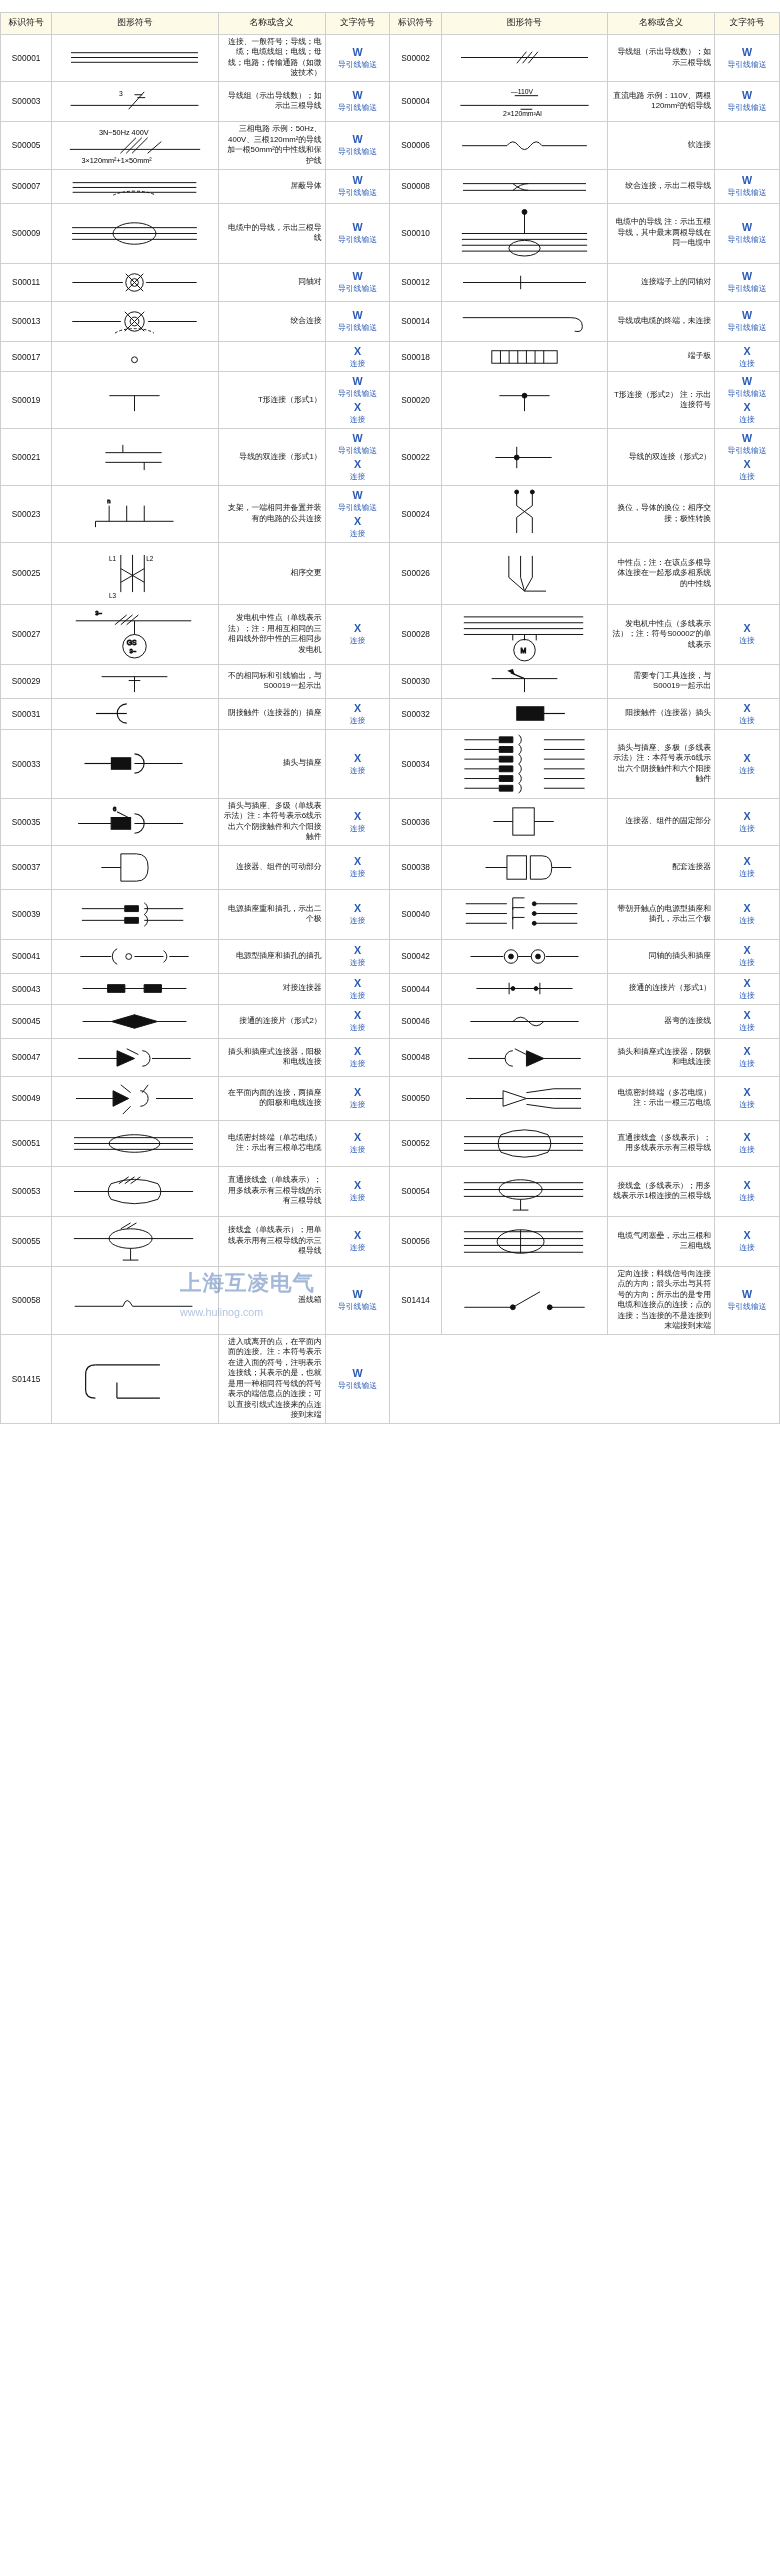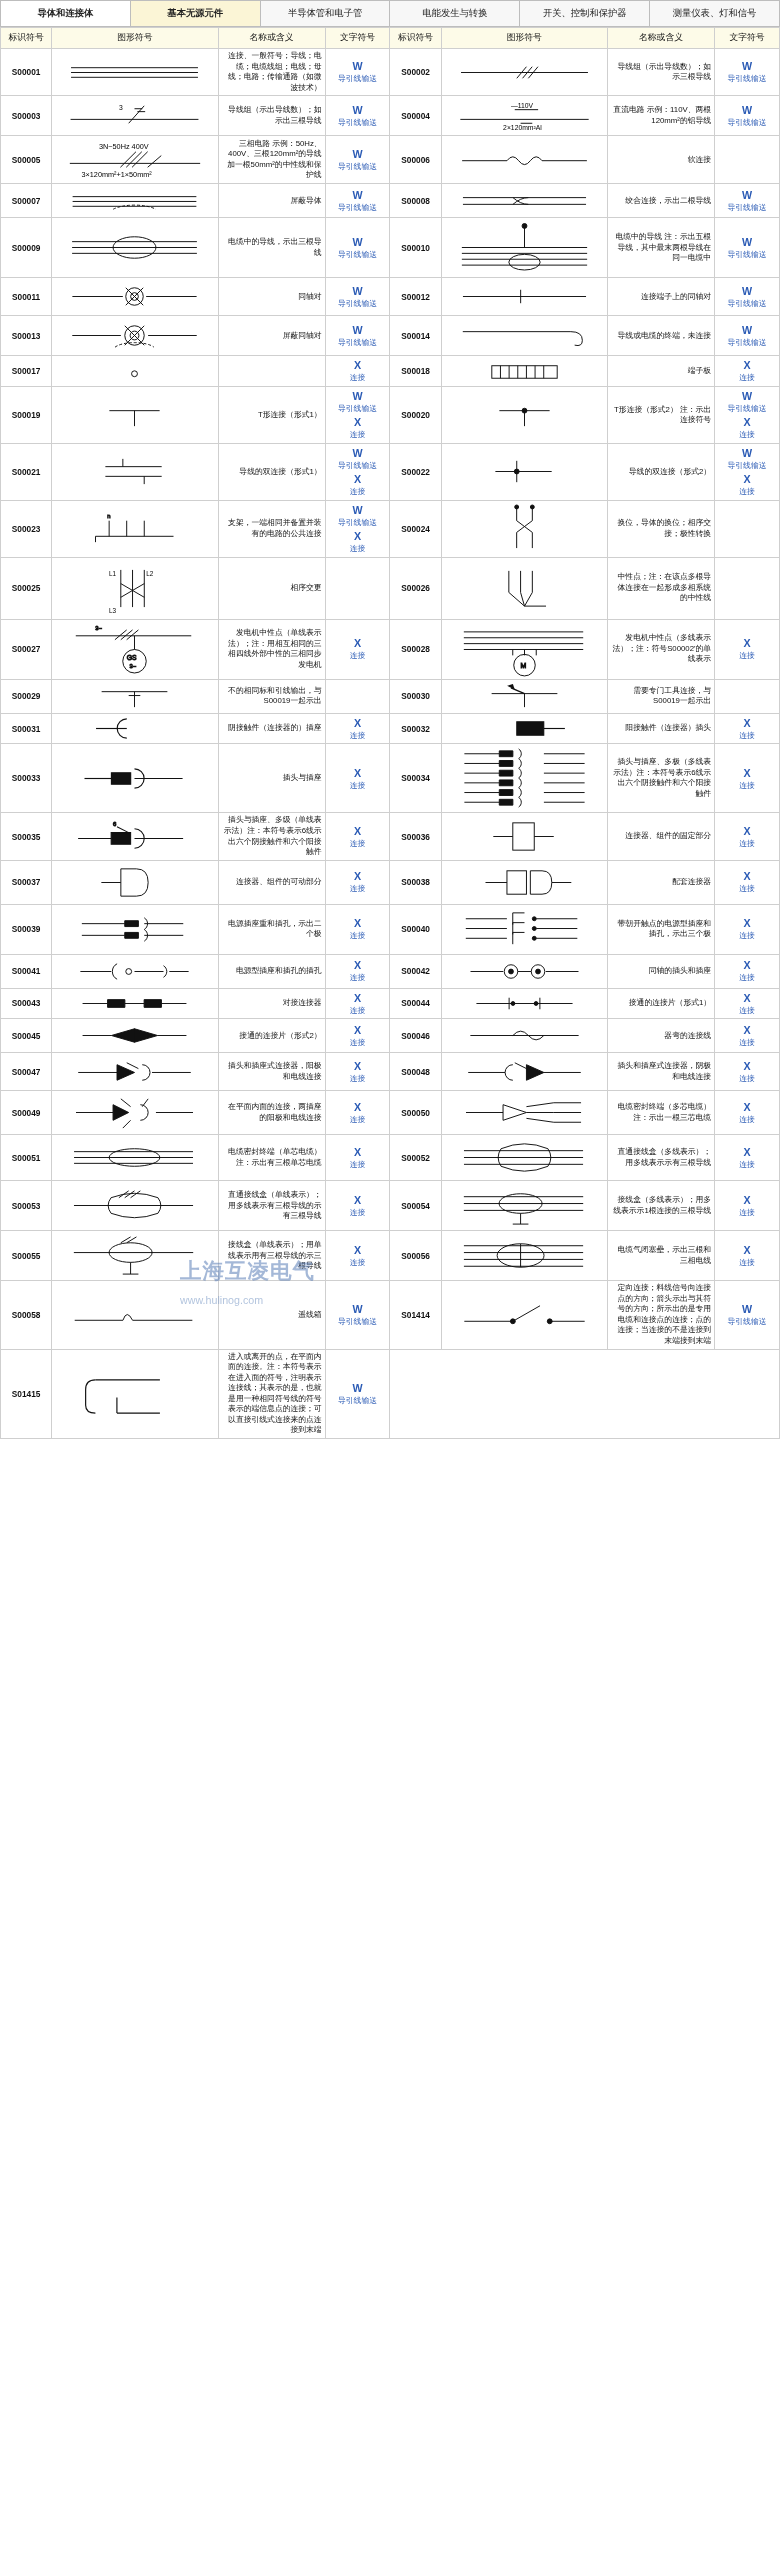--- a/index.html
+++ b/index.html
@@ -40,20 +40,21 @@
   .tab.selected {
     background: #ffffff;
     font-weight: bold;
   }
 
   
   table.grid {
     width: 780px;
     border-collapse: collapse;
     table-layout: fixed;
+    margin-top: 12px;
   }
   table.grid th, table.grid td {
     border: 1px solid #cfcfcf;
     vertical-align: middle;
     padding: 2px 2.9px;
   }
   thead th {
     background: #fdfbe8;
     font-size: 8.8px;
     font-weight: normal;
@@ -63,21 +64,20 @@
   }
   col.c-code { width: 45px; }
   col.c-sym  { width: 146px; }
   col.c-desc { width: 94px; }
   col.c-note { width: 57px; }
 
   td.code {
     text-align: center;
     font-size: 8.3px;
     color: #111;
-    font-weight: bold;
   }
   td.sym {
     padding: 0;
     height: 100%;
   }
   td.desc {
     font-size: 7.8px;
     line-height: 1.35;
     text-align: right;
     color: #111;
@@ -126,28 +126,20 @@
     margin-top: 9px;
     font-family: "Liberation Sans", sans-serif;
   }
   .relwrap { position: relative; }
 </style>
 </head>
 <body>
 
 <div class="page relwrap">
 
-  <div class="tabbar">
-    <div class="tab selected">导体和连接体</div>
-    <div class="tab active">基本无源元件</div>
-    <div class="tab">半导体管和电子管</div>
-    <div class="tab">电能发生与转换</div>
-    <div class="tab">开关、控制和保护器</div>
-    <div class="tab">测量仪表、灯和信号</div>
-  </div>
 
   <div class="wm">
     <div class="t1">上海互凌电气</div>
     <div class="t2">www.hulinog.com</div>
   </div>
 
   <table class="grid">
     <colgroup>
       <col class="c-code">
         <col class="c-sym">
@@ -380,21 +372,21 @@
                   <line x1="84" y1="18" x2="134" y2="18"></line>
       <circle cx="70" cy="18" r="10"></circle>
                   <circle cx="70" cy="18" r="4.5"></circle>
       <line x1="60" y1="8" x2="80" y2="28"></line>
                   <line x1="80" y1="8" x2="60" y2="28"></line>
       <path d="M50 30 a22 8 0 0 1 40 0" stroke-dasharray="3,2"></path>
                 </g>
               </svg>
             </div>
           </td>
-          <td class="desc">屏蔽同轴对</td>
+          <td class="desc">绞合连接</td>
           <td class="note"><span class="w">W</span><span class="lbl">导引线输送</span></td>
           <td class="code">S00014</td>
           <td class="sym">
             <div class="symwrap">
               <svg width="137" height="27" viewBox="0 0 140 28">
                 <g stroke="#111" stroke-width="1" fill="none">
       <path d="M6 10 H118 q12 0 12 9 q0 7 -8 5"></path>
                 </g>
               </svg>
             </div>

